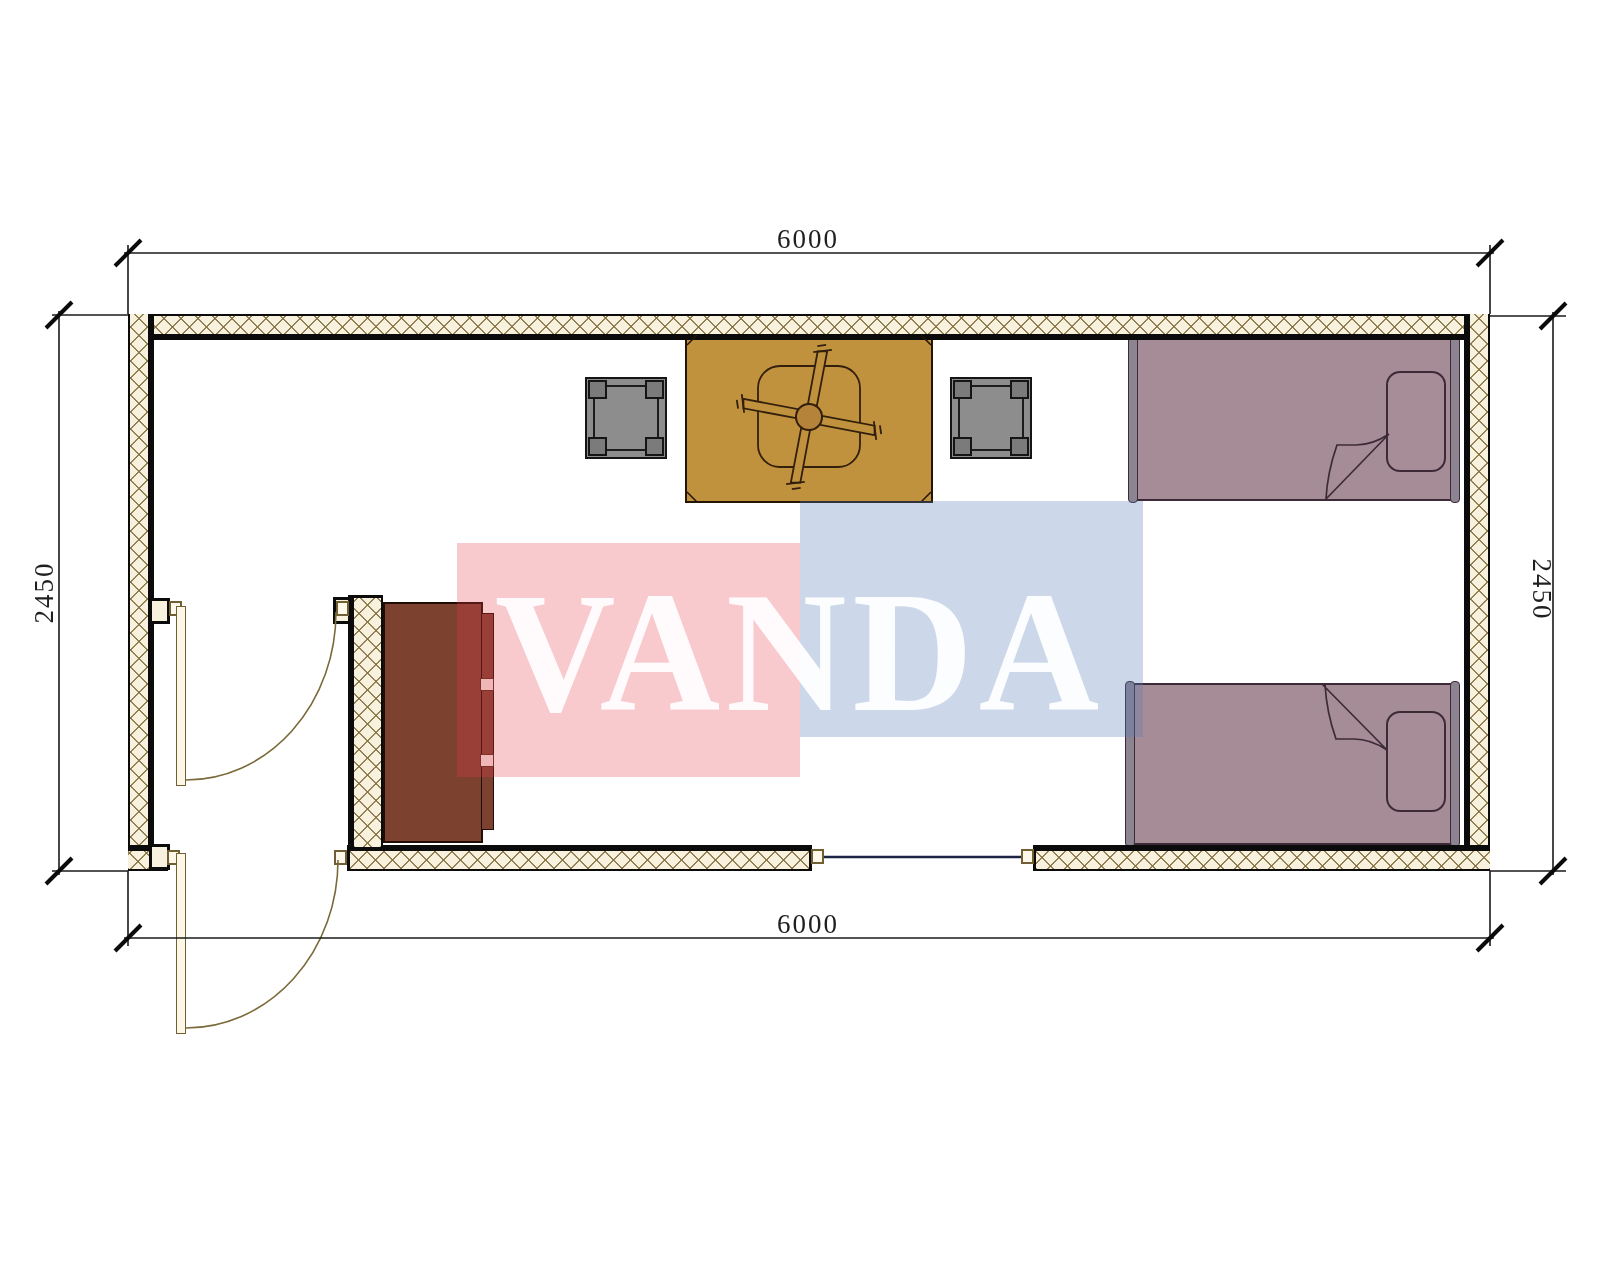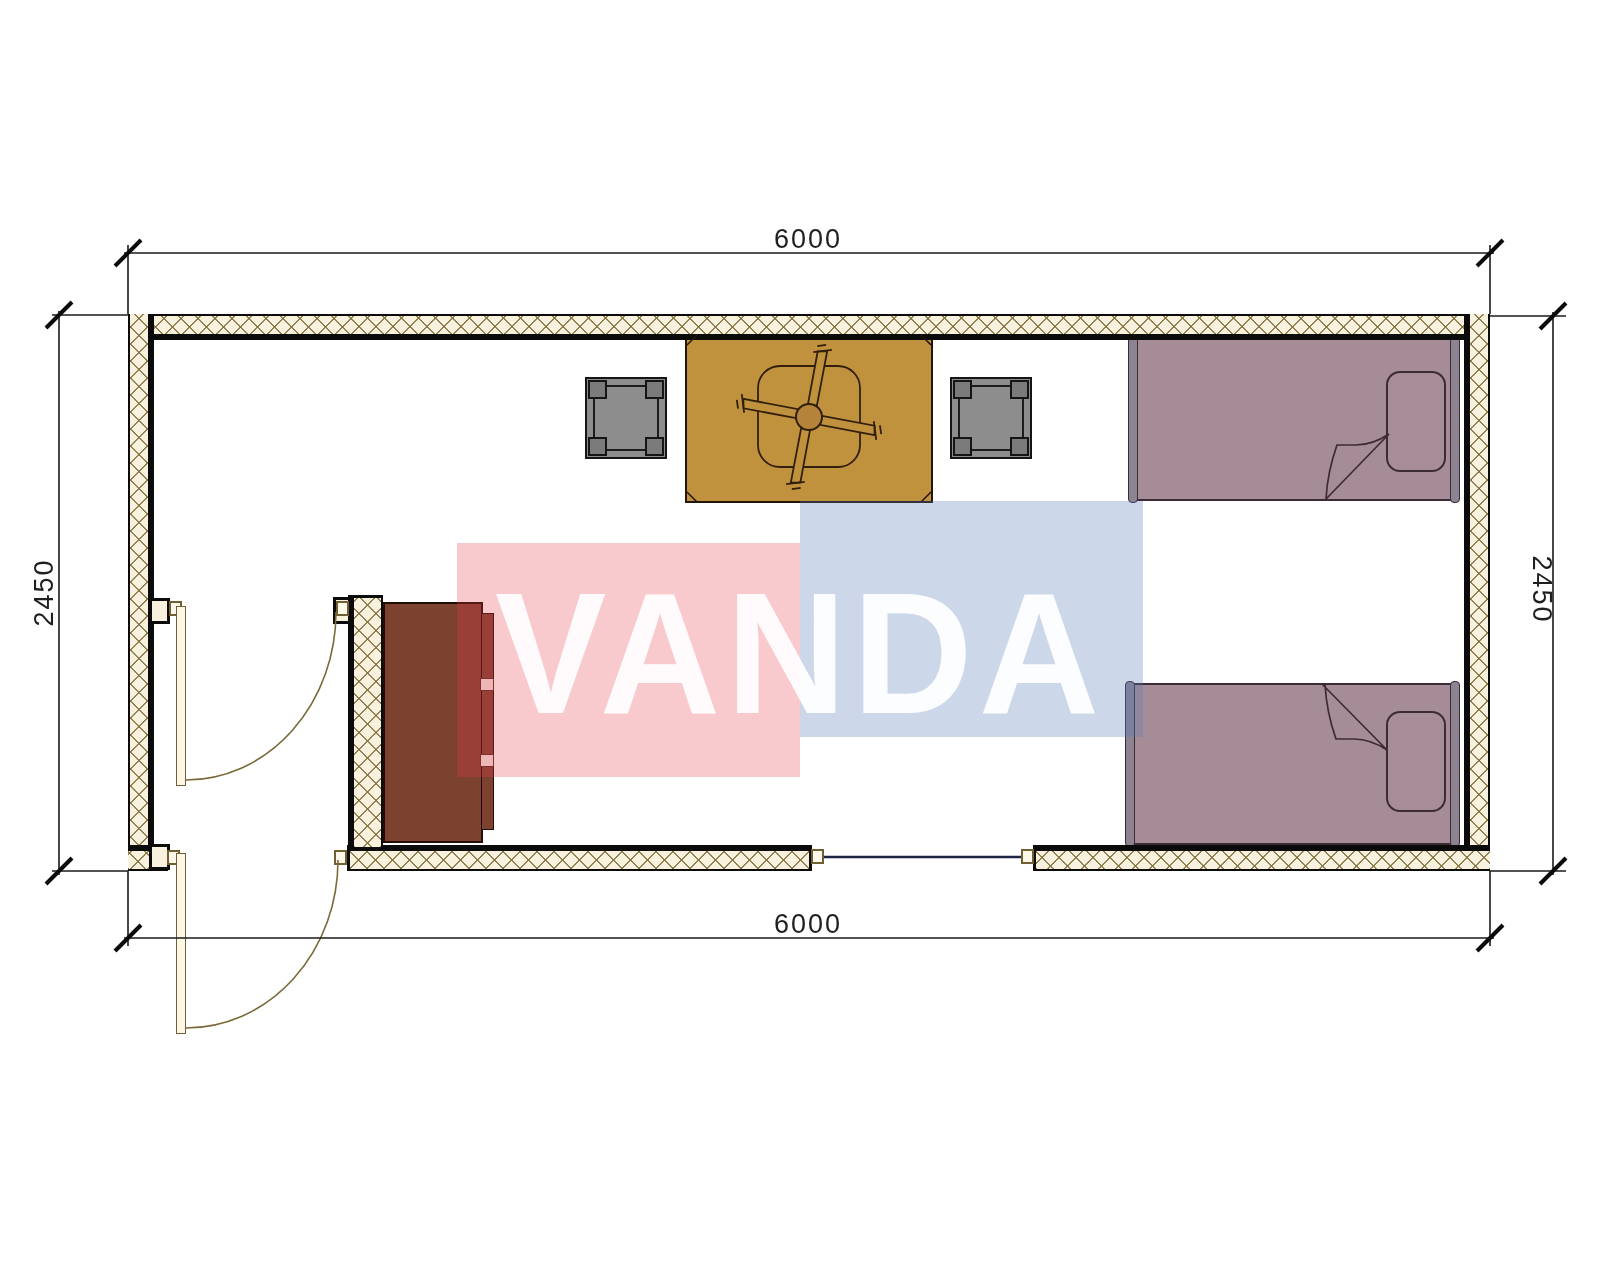--- a/index.html
+++ b/index.html
@@ -1,17 +1,17 @@
 <!DOCTYPE html>
 <html><head>
 <meta charset="utf-8">
 <style>
   html,body{margin:0;padding:0;background:#ffffff;}
   #canvas{position:relative;width:1600px;height:1280px;background:#ffffff;overflow:hidden;
-          font-family:Liberation Sans, sans-serif;}
+          font-family:Liberation Serif, serif;}
   .abs{position:absolute;box-sizing:border-box;}
 
   
   .wall{position:absolute;box-sizing:border-box;background-color:#f7f1dd;
     background-image:
       repeating-linear-gradient(45deg,  rgba(128,110,60,.85) 0 1.4px, transparent 1.4px 12px),
       repeating-linear-gradient(-45deg, rgba(128,110,60,.85) 0 1.4px, transparent 1.4px 12px);
   }
   .notch{position:absolute;box-sizing:border-box;background:#f7f1dd;border:3px solid #0b0b0b;}
   .jamb{position:absolute;box-sizing:border-box;background:#fdf8ea;border:2px solid #6f5f33;}

